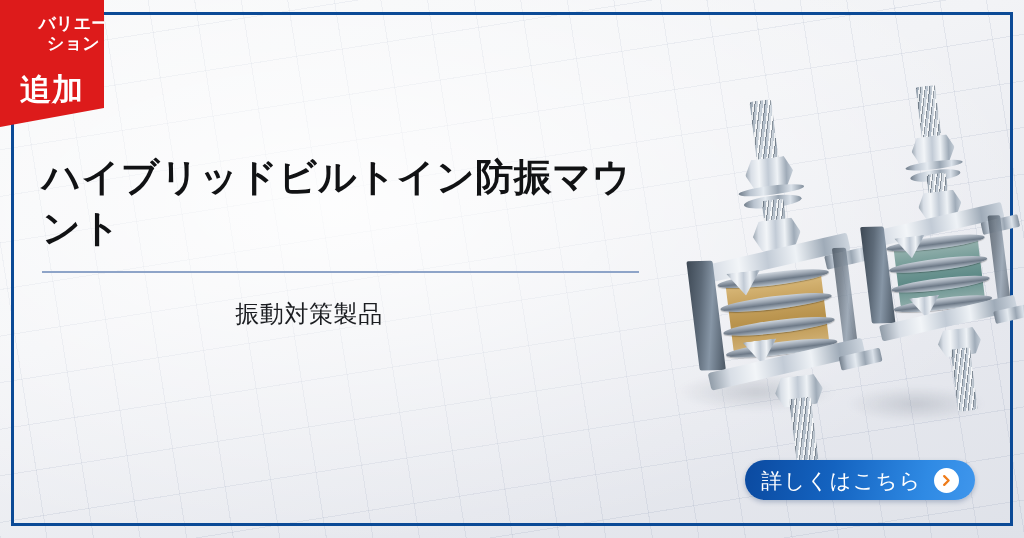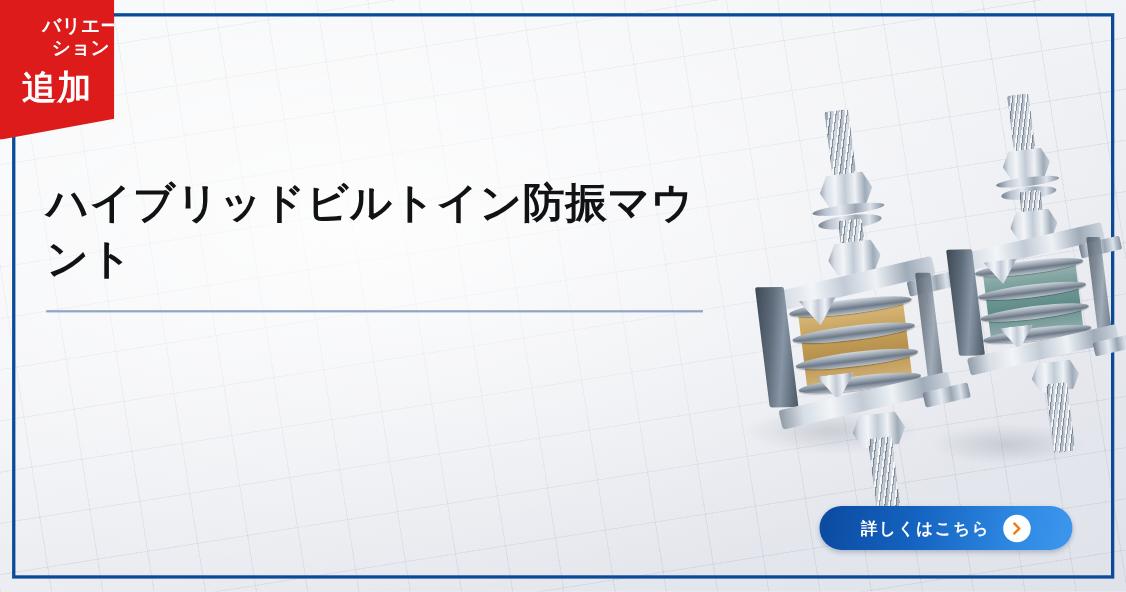--- a/index.html
+++ b/index.html
@@ -42,39 +42,39 @@
     clip-path:polygon(0 0,104px 0,104px 108px,0 127px);
     display:flex;flex-direction:column;align-items:center;justify-content:flex-start;
     padding-top:14px;box-sizing:border-box;
     box-shadow:0 1px 4px rgba(0,0,0,.12);
   }
   .badge-line{
     font-size:17px;font-weight:700;line-height:1.18;letter-spacing:.2px;
     text-align:center;white-space:nowrap;margin-left:43px;
   }
   .badge-main{
-    font-size:31px;font-weight:700;line-height:1.05;margin-top:10px;
+    font-size:31px;font-weight:700;line-height:1.05;margin-top:20px;
     letter-spacing:1px;text-align:center;white-space:nowrap;
   }
 
   
   .logo{
     position:absolute;right:28px;top:18px;z-index:30;
     display:flex;align-items:flex-start;
     color:#12499a;
   }
   .logo-text{
     font-size:36px;font-weight:800;letter-spacing:-1px;line-height:1;
     font-family:"Liberation Sans","DejaVu Sans",sans-serif;
     transform:scaleX(1.04);
   }
   .logo-reg{font-size:13px;font-weight:700;margin-left:2px;margin-top:1px;line-height:1;}
 
   
-  .copy{position:absolute;left:42px;top:163px;width:600px;z-index:25;font-family:Liberation Mono, monospace;}
+  .copy{position:absolute;left:42px;top:152px;width:600px;z-index:25;}
   .title{
     color:#111214;font-weight:700;font-size:38px;line-height:1.33;
     letter-spacing:.5px;margin:0;
   }
   .title-l1{display:block;text-align:left;}
   .title-l2{display:block;text-align:center;padding-right:62px;}
   .divider{
     width:597px;height:2px;background:#8ea4c8;margin:18px 0 0 0;
   }
   .subtitle{
@@ -86,21 +86,21 @@
   
   .cta{
     position:absolute;left:745px;top:460px;width:230px;height:40px;
     border-radius:20px;z-index:35;cursor:pointer;border:0;
     background:linear-gradient(100deg,#0b4aa0 0%,#1463c0 38%,#2f8ae4 78%,#3f96ec 100%);
     box-shadow:0 2px 5px rgba(20,50,100,.28);
     display:flex;align-items:center;justify-content:center;gap:12px;
     padding:0 18px;box-sizing:border-box;
   }
   .cta-label{
-    color:#fff;font-size:15px;font-weight:700;letter-spacing:1.5px;line-height:1;
+    color:#fff;font-size:21px;font-weight:400;letter-spacing:1.5px;line-height:1;
     white-space:nowrap;
   }
   .cta-arrow{
     width:25px;height:25px;border-radius:50%;background:#fff;flex:0 0 25px;
     display:flex;align-items:center;justify-content:center;
   }
   .cta-arrow svg{display:block;}
 
   
   .photo{position:absolute;left:648px;top:86px;width:376px;height:380px;z-index:20;}
@@ -258,20 +258,21 @@
     <span class="badge-main">追加</span>
   </div>
 
 
   <div class="copy">
     <h1 class="title">
       <span class="title-l1">ハイブリッドビルトイン防振マウント</span>
     </h1>
     <div class="divider"></div>
     <p class="subtitle">
+      <span class="sub-l">振動対策製品</span>
     </p>
   </div>
 
   <button class="cta">
     <span class="cta-label">詳しくはこちら</span>
     <span class="cta-arrow">
       <svg width="13" height="13" viewBox="0 0 13 13" aria-hidden="true">
         <path d="M4.2 2.1 L8.6 6.5 L4.2 10.9" fill="none" stroke="#ef7c1a" stroke-width="2.3" stroke-linecap="round" stroke-linejoin="round"></path>
       </svg>
     </span>

